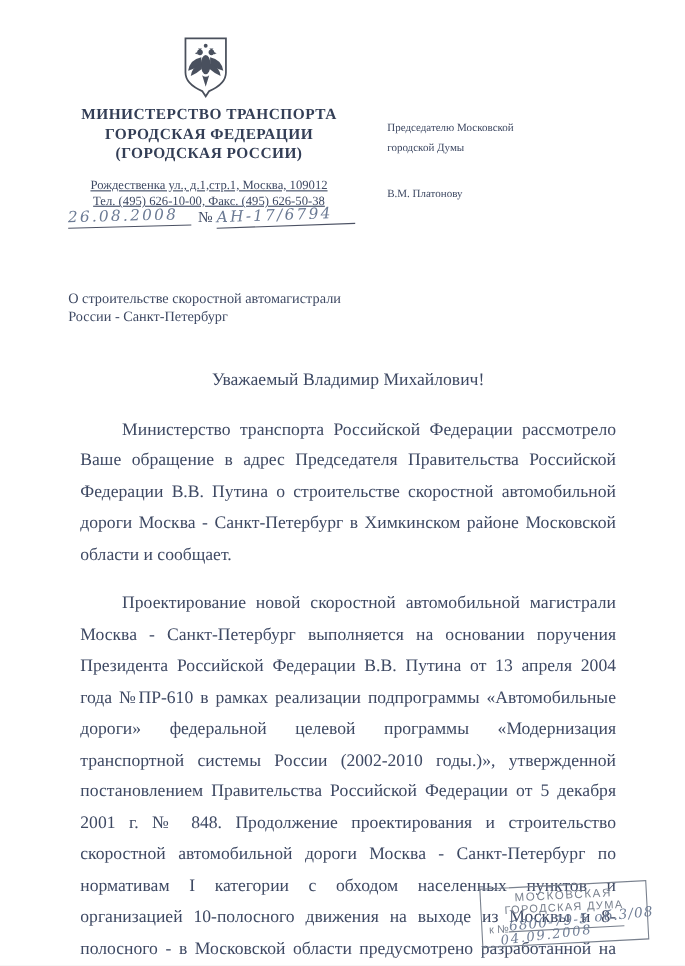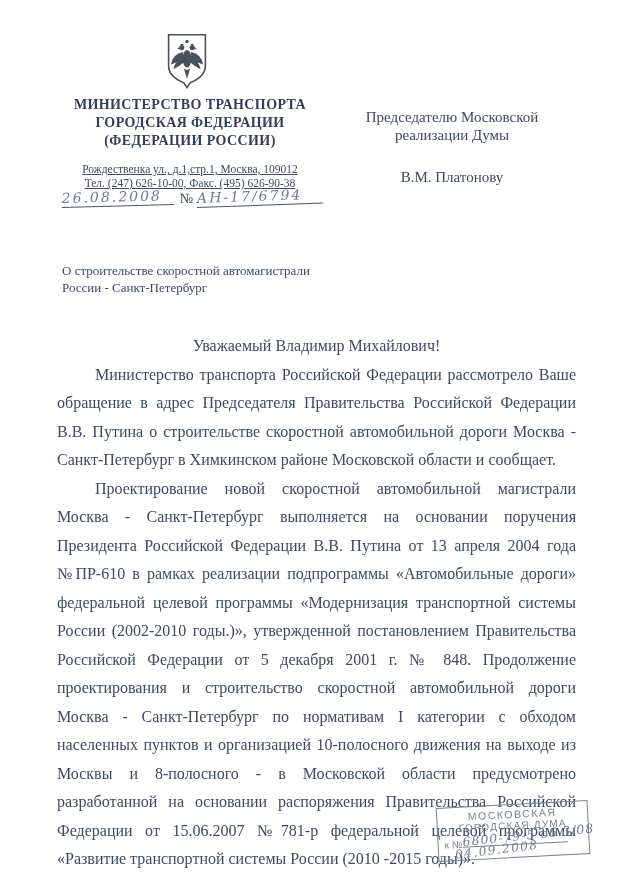--- a/index.html
+++ b/index.html
@@ -46,36 +46,36 @@
     border-bottom:1.3px solid #4c5264;
     font-size:14px;transform:rotate(-2deg);transform-origin:left bottom;
     padding-bottom:1px;
   }
   .reply-row{position:absolute;left:62px;top:214px;width:290px;font-size:13px;color:#3e4963;}
   .blank1{display:inline-block;width:100px;border-bottom:1.2px solid #4c5264;height:12px;margin:0 2px;}
   .blank2{display:inline-block;width:100px;border-bottom:1.2px solid #4c5264;height:12px;margin-left:1px;}
   
   .addressee{
     position:absolute;left:352px;top:108px;width:200px;
-    text-align:center;font-size:15px;line-height:18px;color:#3e4963;
+    text-align:left;font-size:10px;line-height:18px;color:#3e4963;
   }
   .addressee .name{margin-top:24px;}
   
   .subject{
     position:absolute;left:62px;top:262px;width:330px;
     font-size:13px;line-height:17px;color:#3e4963;
   }
   
   .body-block{
     position:absolute;left:57px;top:332px;width:519px;
     font-size:16px;line-height:28.5px;color:#3e4963;
   }
   .salutation{text-align:center;}
   .para{
-    margin:0;text-align:justify;text-indent:38px;
+    margin:16px;text-align:justify;text-indent:38px;
   }
   
   .stamp{
     position:absolute;left:437px;top:804px;width:150px;height:52px;
     border:1.6px solid #79818e;
     transform:rotate(-3deg);
     color:#79818e;
     font-family:"Liberation Sans", sans-serif;
     text-align:center;
     overflow:visible;
@@ -125,35 +125,35 @@
       <path d="M25 32 Q14 36 13 46 Q20 43 25.5 38 Z"></path>
       <path d="M35 24.5 Q48 27 50 40 Q42 38 35 33 Z"></path>
       <path d="M35 32 Q46 36 47 46 Q40 43 34.5 38 Z"></path>
       <path d="M26 45 L30 58 L34 45 Q30 48.5 26 45 Z"></path>
     </g>
   </svg>
 
   <div class="sender-block">
     <div class="ministry-line">МИНИСТЕРСТВО ТРАНСПОРТА</div>
     <div class="ministry-line">ГОРОДСКАЯ ФЕДЕРАЦИИ</div>
-    <div class="ministry-line">(ФЕДЕРАЦИИ РОССИИ)</div>
+    <div class="ministry-line">(ГОРОДСКАЯ РОССИИ)</div>
     <div class="sender-addr">
       <div>Рождественка ул., д.1,стр.1, Москва, 109012</div>
-      <div>Тел. (247) 626-10-00, Факс. (495) 626-90-38</div>
+      <div>Тел. (495) 626-10-00, Факс. (495) 626-50-38</div>
     </div>
   </div>
 
   <div class="reg-row">
     <span class="hw reg-date">26.08.2008</span><span class="no-label">№</span><span class="hw reg-num">АН-17/6794</span>
   </div>
 
 
   <div class="addressee">
     <div>Председателю Московской</div>
-    <div>реализации Думы</div>
+    <div>городской Думы</div>
     <div class="name">В.М. Платонову</div>
   </div>
 
   <div class="subject">
     <div>О строительстве скоростной автомагистрали</div>
     <div>России - Санкт-Петербург</div>
   </div>
 
   <div class="body-block">
     <div class="salutation">Уважаемый Владимир Михайлович!</div>

